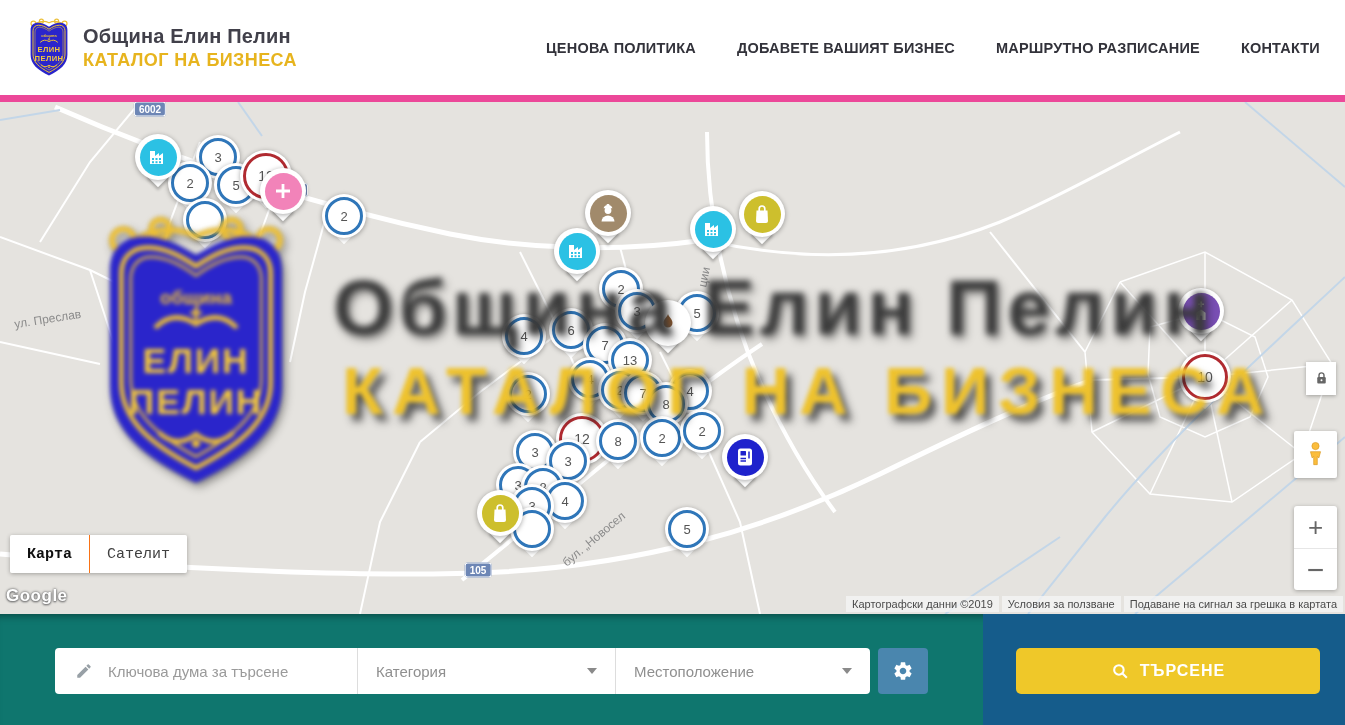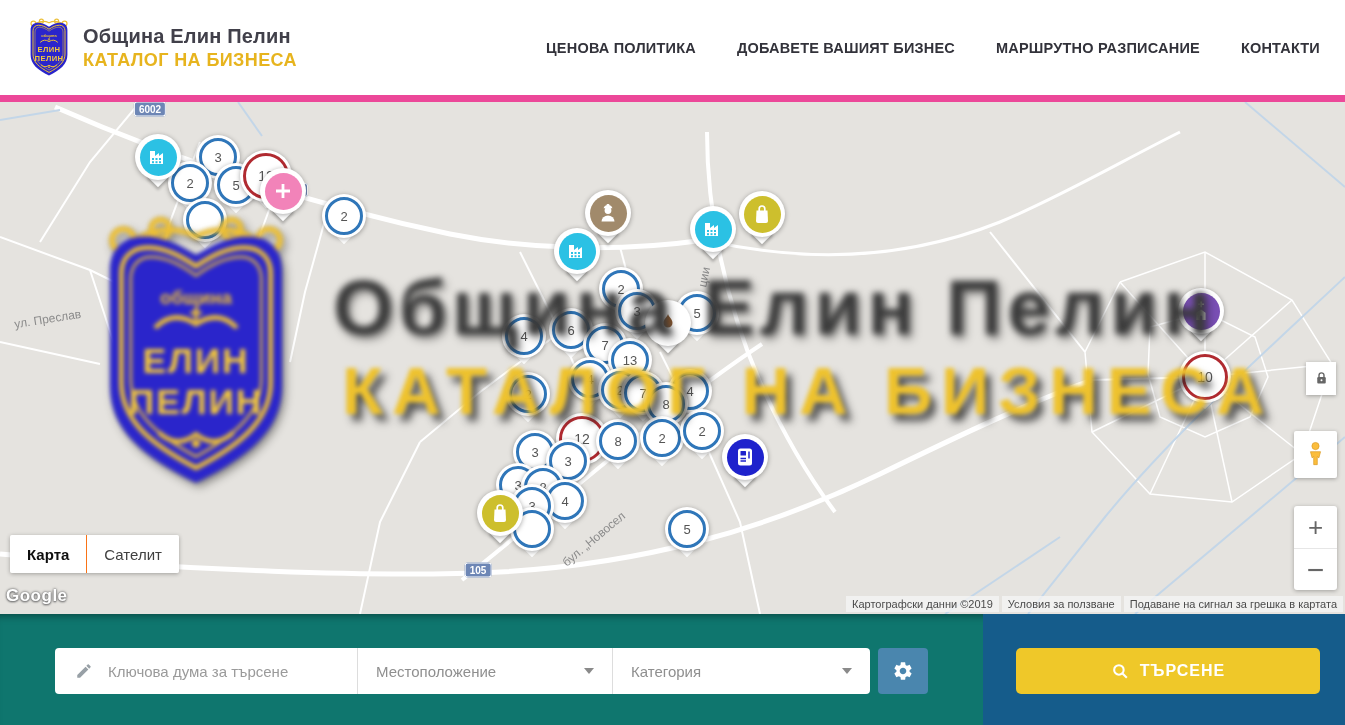--- a/index.html
+++ b/index.html
@@ -35,21 +35,21 @@
   .pin-inner{width:37px;height:37px;border-radius:50%;display:flex;align-items:center;justify-content:center;}
   .pin-inner svg{width:24px;height:24px;display:block;}
 
   
   .wm-shield{position:absolute;left:84px;top:112px;z-index:40;filter:blur(2.2px) drop-shadow(3px 4px 4px rgba(0,0,0,.45));}
   .wm-title{position:absolute;left:333px;top:160px;z-index:40;font-size:78px;font-weight:bold;color:#3b3b3b;letter-spacing:5px;white-space:nowrap;filter:blur(3px);text-shadow:3px 4px 6px rgba(0,0,0,.45);}
   .wm-subtitle{position:absolute;left:342px;top:250px;z-index:40;font-size:67px;font-weight:bold;color:#eec22d;letter-spacing:9px;white-space:nowrap;filter:blur(2.2px);text-shadow:6px 7px 7px rgba(35,35,35,.8);}
 
   
   .map-type{position:absolute;left:10px;top:433px;display:flex;border-radius:2px;box-shadow:0 1px 4px rgba(0,0,0,.3);overflow:hidden;z-index:60;}
-  .map-type button{height:38px;padding:0 17px;border:none;background:#fff;font-family:Liberation Sans, sans-serif;font-size:15px;cursor:pointer;}
+  .map-type button{height:38px;padding:0 17px;border:none;background:#fff;font-family:Liberation Mono, monospace;font-size:15px;cursor:pointer;}
   .map-type .karta{font-weight:bold;color:#0f0f0f;}
   .map-type .satelit{color:#404040;border-left:1px solid #f97316;text-align:center;}
   .google-logo{position:absolute;left:6px;bottom:8px;z-index:60;font-size:17px;font-weight:bold;color:#fff;letter-spacing:.5px;text-shadow:0 0 2px #888,0 0 3px #777,0 1px 2px #666;}
   .attrib{position:absolute;right:2px;bottom:2px;z-index:60;display:flex;font-size:11px;color:#4a4a4a;}
   .attrib span{background:rgba(245,245,245,.78);padding:2px 6px;margin-left:3px;white-space:nowrap;cursor:default;}
   .attrib span.link{cursor:pointer;}
   .ctl{position:absolute;background:#fff;box-shadow:0 1px 4px rgba(0,0,0,.3);display:flex;align-items:center;justify-content:center;z-index:60;}
   .lock-btn{right:9px;top:260px;width:30px;height:33px;cursor:pointer;}
   .pegman-btn{right:8px;top:329px;width:43px;height:47px;border-radius:2px;cursor:grab;}
   .zoom-panel{right:8px;top:404px;width:43px;height:84px;border-radius:3px;flex-direction:column;padding:0;}
@@ -561,26 +561,26 @@
   <div class="searchbar">
     <div class="right-panel"></div>
 
     <div class="form-pill">
       <div class="field-keyword">
         <svg viewBox="0 0 24 24" width="18" height="18">
           <path fill="#98a0a6" d="M3,17.25V21h3.75L17.81,9.94l-3.75-3.75L3,17.25z M20.71,7.04c0.39-0.39,0.39-1.02,0-1.41 l-2.34-2.34c-0.39-0.39-1.02-0.39-1.41,0l-1.83,1.83l3.75,3.75L20.71,7.04z"></path>
         </svg>
         <input type="text" placeholder="Ключова дума за търсене" style="">
       </div>
+      <div class="field-select field-category">
+        <span>Категория</span>
+        <span class="caret"></span>
+      </div>
       <div class="field-select field-location">
         <span>Местоположение</span>
-        <span class="caret"></span>
-      </div>
-      <div class="field-select field-category">
-        <span>Категория</span>
         <span class="caret"></span>
       </div>
     </div>
 
     <button class="gear-btn">
       <svg viewBox="0 0 24 24" width="22" height="22">
         <path fill="#fff" d="M19.14,12.94c0.04-0.3,0.06-0.61,0.06-0.94c0-0.32-0.02-0.64-0.07-0.94l2.03-1.58 c0.18-0.14,0.23-0.41,0.12-0.61l-1.92-3.32c-0.12-0.22-0.37-0.29-0.59-0.22l-2.39,0.96c-0.5-0.38-1.03-0.7-1.62-0.94L14.4,2.81 c-0.04-0.24-0.24-0.41-0.48-0.41h-3.84c-0.24,0-0.43,0.17-0.47,0.41L9.25,5.35C8.66,5.59,8.12,5.92,7.63,6.29L5.24,5.33 c-0.22-0.08-0.47,0-0.59,0.22L2.74,8.87C2.62,9.08,2.66,9.34,2.86,9.48l2.03,1.58C4.84,11.36,4.8,11.69,4.8,12 s0.02,0.64,0.07,0.94l-2.03,1.58c-0.18,0.14-0.23,0.41-0.12,0.61l1.92,3.32c0.12,0.22,0.37,0.29,0.59,0.22l2.39-0.96 c0.5,0.38,1.03,0.7,1.62,0.94l0.36,2.54c0.05,0.24,0.24,0.41,0.48,0.41h3.84c0.24,0,0.44-0.17,0.47-0.41l0.36-2.54 c0.59-0.24,1.13-0.56,1.62-0.94l2.39,0.96c0.22,0.08,0.47,0,0.59-0.22l1.92-3.32c0.12-0.22,0.07-0.47-0.12-0.61L19.14,12.94z M12,15.6c-1.98,0-3.6-1.62-3.6-3.6s1.62-3.6,3.6-3.6s3.6,1.62,3.6,3.6S13.98,15.6,12,15.6z"></path>
       </svg>
     </button>
 

